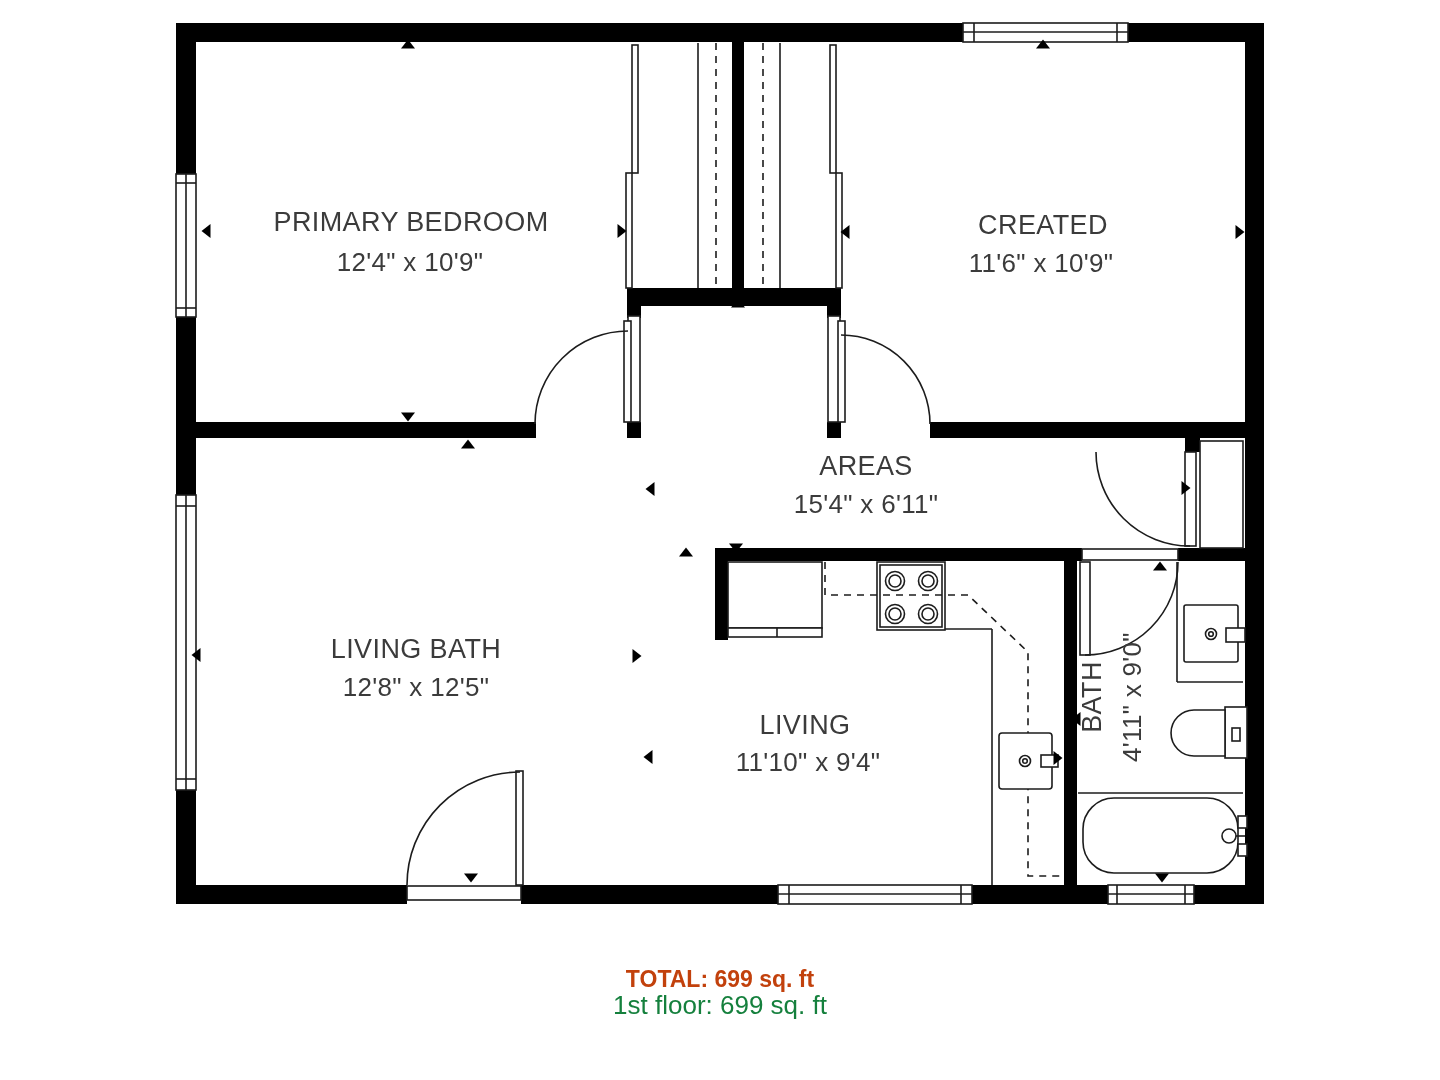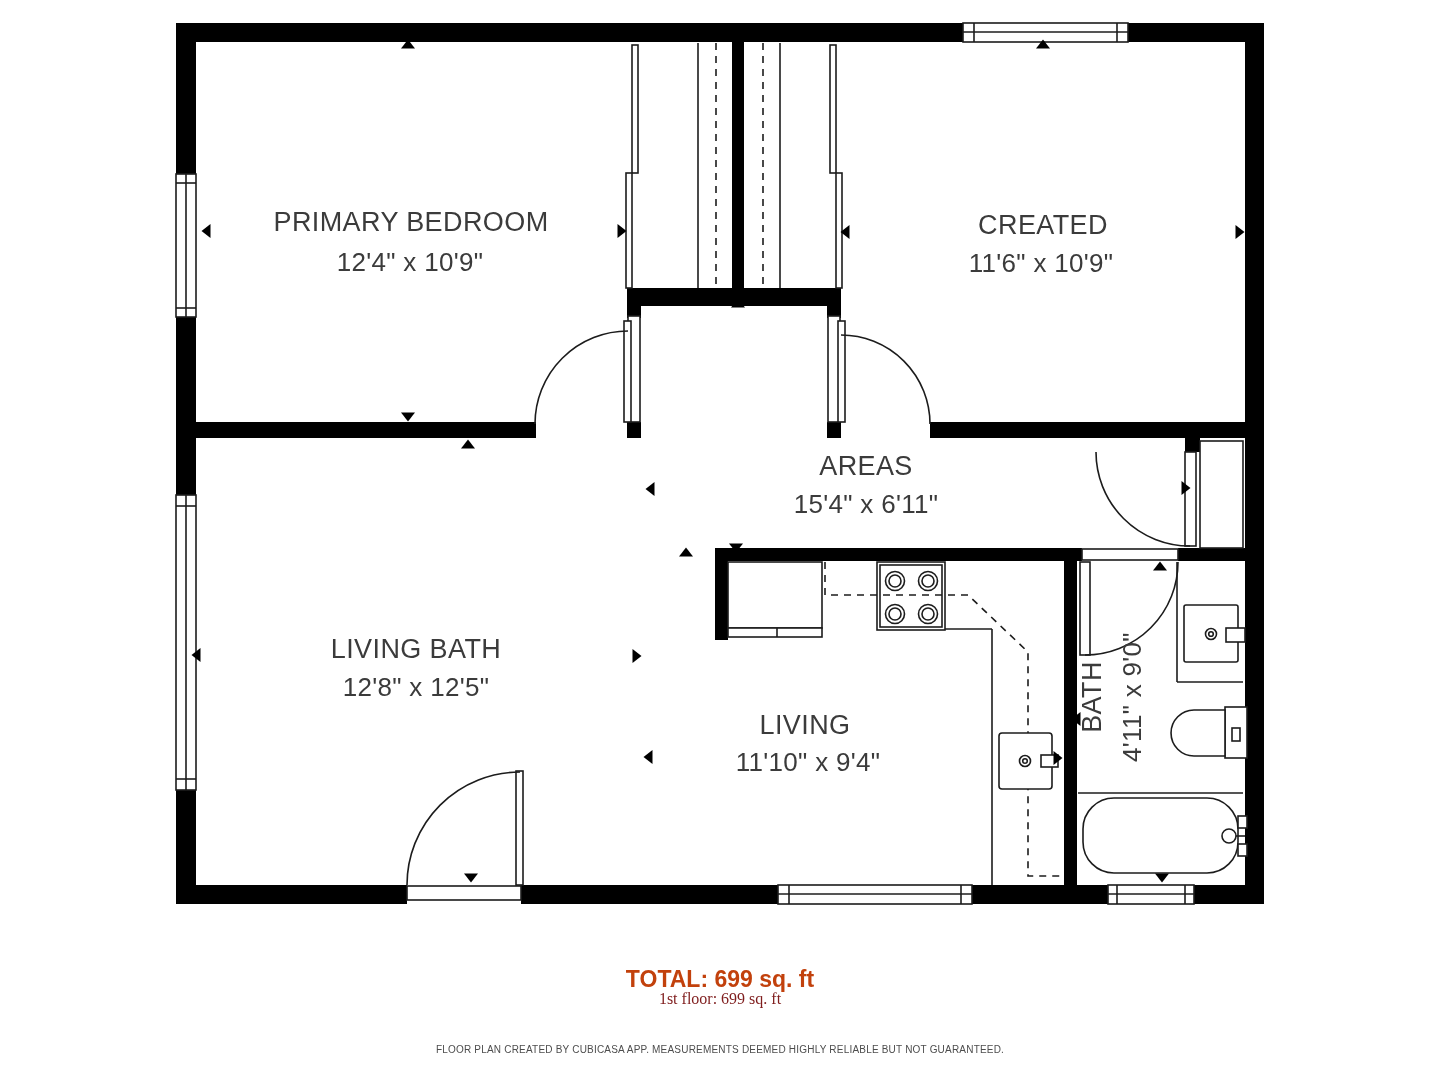--- a/index.html
+++ b/index.html
@@ -25,21 +25,21 @@
   .room-dims{font-size:26px;letter-spacing:.3px;}
   .label-rot{position:absolute;transform:translate(-50%,-50%) rotate(-90deg);text-align:center;white-space:nowrap;}
   .label-rot .room-name,.label-rot .room-dims{display:block;line-height:1.5;}
   .marker{position:absolute;width:0;height:0;transform:translate(-50%,-50%);}
   .marker.up{border-left:7px solid transparent;border-right:7px solid transparent;border-bottom:9px solid #000;}
   .marker.down{border-left:7px solid transparent;border-right:7px solid transparent;border-top:9px solid #000;}
   .marker.left{border-top:7px solid transparent;border-bottom:7px solid transparent;border-right:9px solid #000;}
   .marker.right{border-top:7px solid transparent;border-bottom:7px solid transparent;border-left:9px solid #000;}
   .summary{position:absolute;left:720px;transform:translateX(-50%);text-align:center;white-space:nowrap;}
   .sum-total{top:966px;font-size:23px;font-weight:700;color:#c2410c;}
-  .sum-floor{top:990px;font-size:16px;color:#7f1d1d;font-family:Liberation Serif, serif;}
+  .sum-floor{top:990px;font-size:26px;color:#15803d;}
   .sum-excluded{top:1012px;font-size:21px;color:#333;}
   .sum-disclaimer{top:1044px;font-size:10px;letter-spacing:.2px;color:var(--muted);}
 </style>
 </head>
 <body>
 
 <div class="page">
 
   <div class="wall" style="left:176px;top:23px;width:787px;height:19px"></div>
   <div class="wall" style="left:1128px;top:23px;width:136px;height:19px"></div>
@@ -224,15 +224,14 @@
       <div class="marker down" style="left: 471px; top: 878px;"></div>
       <div class="marker down" style="left: 1162px; top: 878px;"></div>
       <div class="marker up" style="left: 1160px; top: 566px;"></div>
       <div class="marker right" style="left: 1186px; top: 488px;"></div>
       <div class="marker left" style="left: 1076px; top: 719px;"></div>
       <div class="marker right" style="left: 1058px; top: 758px;"></div>
     </div>
 
   <div class="summary sum-total">TOTAL: 699 sq. ft</div>
   <div class="summary sum-floor">1st floor: 699 sq. ft</div>
-  <div class="summary sum-disclaimer">FLOOR PLAN CREATED BY CUBICASA APP. MEASUREMENTS DEEMED HIGHLY RELIABLE BUT NOT GUARANTEED.</div>
 
 </div>
 
 </body></html>

